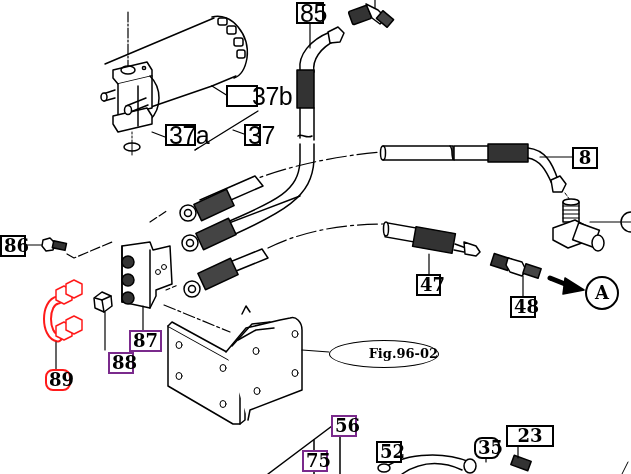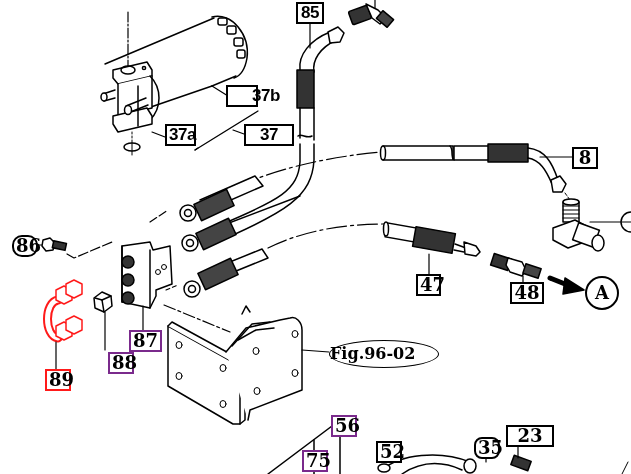--- a/index.html
+++ b/index.html
@@ -14,31 +14,31 @@
     background: #fff;
     font-family: "DejaVu Serif", serif;
     font-weight: bold;
     font-size: 18px;
     line-height: 18px;
     color: #000;
     text-align: center;
     white-space: nowrap;
     cursor: pointer;
   }
-  .callout.sans { font-family: "Liberation Sans", sans-serif; font-weight: bold; font-size: 17px; letter-spacing: -0.5px; }
+  .callout.sans { font-family: "Liberation Sans", sans-serif; font-weight: normal; font-size: 25px; letter-spacing: -0.5px; }
   .callout.red { border-color: #ff1a1a; }
   .callout.purple { border-color: #7a2a8c; }
   .figref {
     position: absolute;
     left: 329px; top: 340px;
     width: 110px; height: 28px;
     border: 1.5px solid #000; border-radius: 50%;
     box-sizing: border-box;
-    font-family: "DejaVu Serif", serif; font-weight: bold; font-size: 16px;
-    line-height: 25px; text-align: left; color: #000; background: #fff;
+    font-family: "DejaVu Serif", serif; font-weight: bold; font-size: 13px;
+    line-height: 25px; text-align: right; color: #000; background: #fff;
     cursor: pointer;
   }
   .circle-a {
     position: absolute;
     left: 585px; top: 276px; width: 34px; height: 34px;
     border: 2px solid #000; border-radius: 50%; box-sizing: border-box;
     font-family: "DejaVu Serif", serif; font-weight: bold; font-size: 18px;
     line-height: 30px; text-align: center; background: #fff; color: #000;
     cursor: pointer;
   }
@@ -255,28 +255,28 @@
       <line x1="486" y1="456" x2="486" y2="462" stroke-width="1.2"></line>
       <rect x="512" y="458" width="18" height="10" fill="#333" transform="rotate(20 521 463)"></rect>
       <line x1="518" y1="447" x2="518" y2="458" stroke-width="1.2"></line>
       <path d="M 622 474 L 628 462" stroke-width="1"></path>
     </g>
   </svg>
 
   <div class="callout sans" style="left:296px; top:2px; width:28px;">85</div>
   <div class="callout sans" style="left:226px; top:85px; width:32px;padding-left:24px;">37b</div>
   <div class="callout sans" style="left:165px; top:124px; width:31px;">37a</div>
-  <div class="callout sans" style="left:244px; top:124px; width:50px;">37</div>
+  <div class="callout sans" style="left:244px; top:124px; width:17px;">37</div>
   <div class="callout" style="left:572px; top:147px; width:26px;">8</div>
-  <div class="callout" style="left:12px; top:235px; width:26px;border-radius:10px;">86</div>
+  <div class="callout" style="left:0px; top:235px; width:26px;">86</div>
   <div class="callout" style="left:416px; top:274px; width:25px;">47</div>
-  <div class="callout" style="left:510px; top:282px; width:34px;">48</div>
+  <div class="callout" style="left:510px; top:296px; width:26px;">48</div>
   <div class="callout purple" style="left:129px; top:330px; width:33px;">87</div>
   <div class="callout purple" style="left:108px; top:352px; width:26px;">88</div>
-  <div class="callout red" style="left:45px; top:369px; width:26px;">89</div>
+  <div class="callout red" style="left:45px; top:369px; width:26px;border-radius:8px;">89</div>
   <div class="callout purple" style="left:331px; top:415px; width:26px;">56</div>
   <div class="callout purple" style="left:302px; top:450px; width:26px;">75</div>
   <div class="callout" style="left:376px; top:441px; width:26px;">52</div>
   <div class="callout" style="left:474px; top:437px; width:26px;border-radius:8px;">35</div>
   <div class="callout" style="left:506px; top:425px; width:48px;">23</div>
 
   <div class="figref">Fig.96-02</div>
   <div class="circle-a">A</div>
 </div>
 

